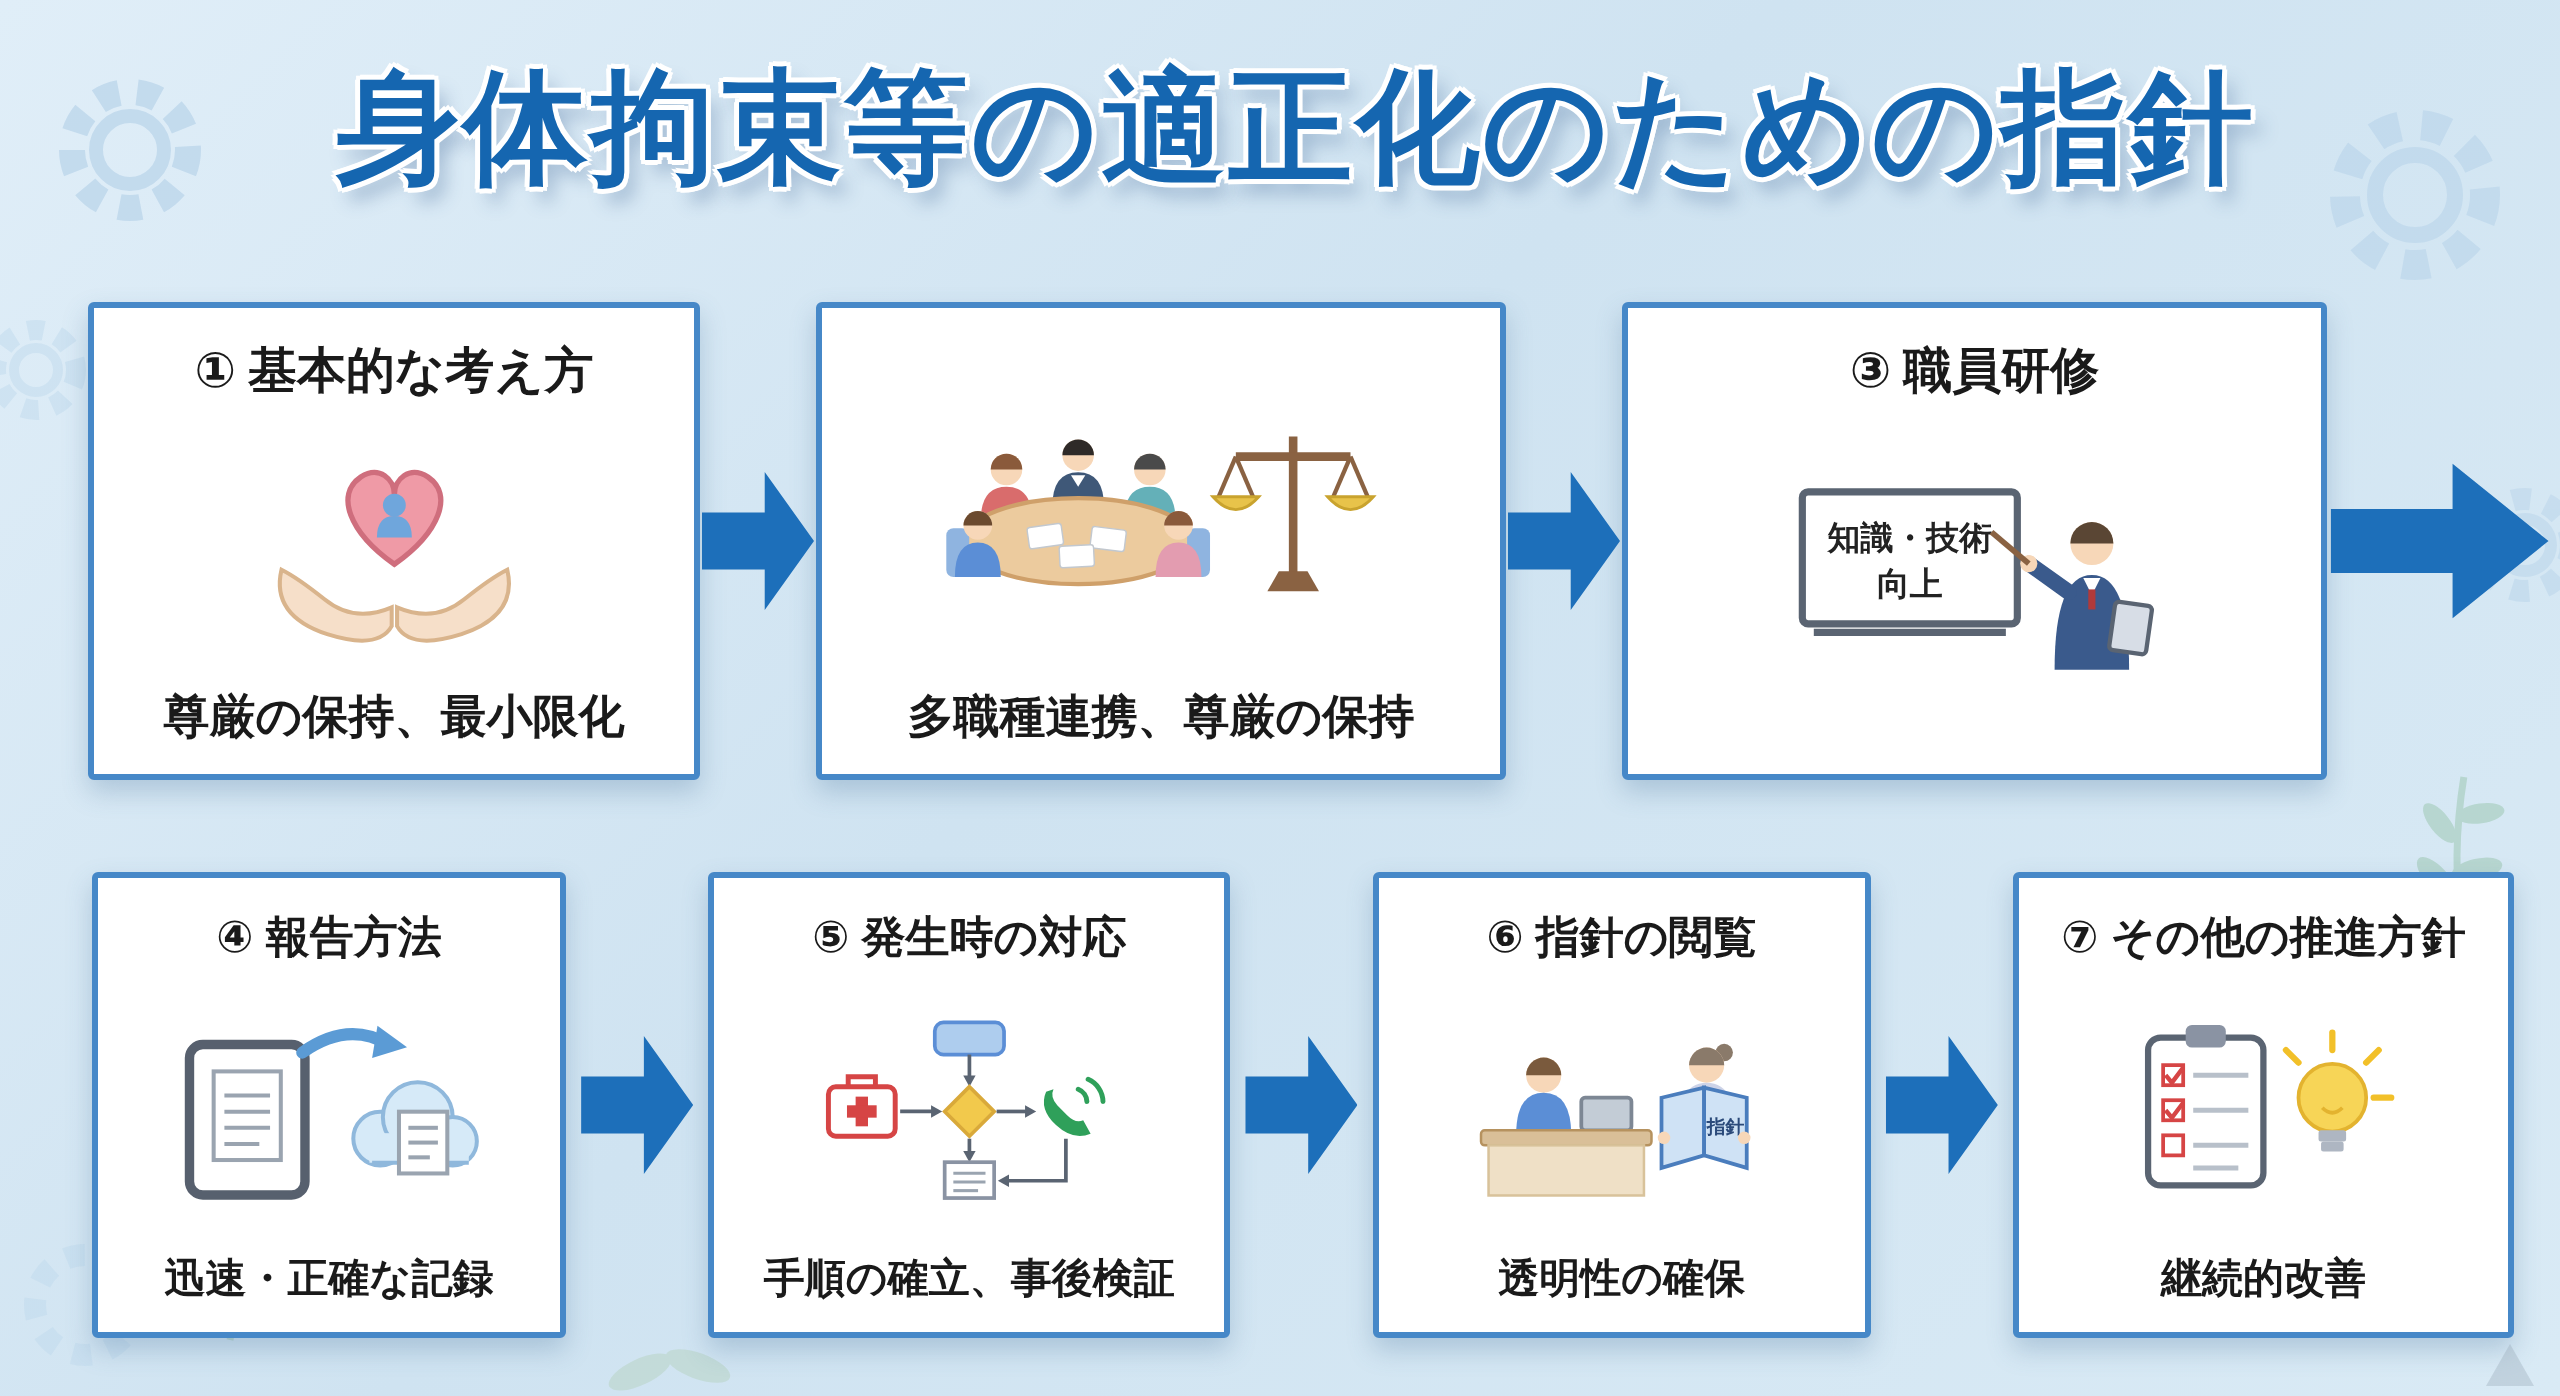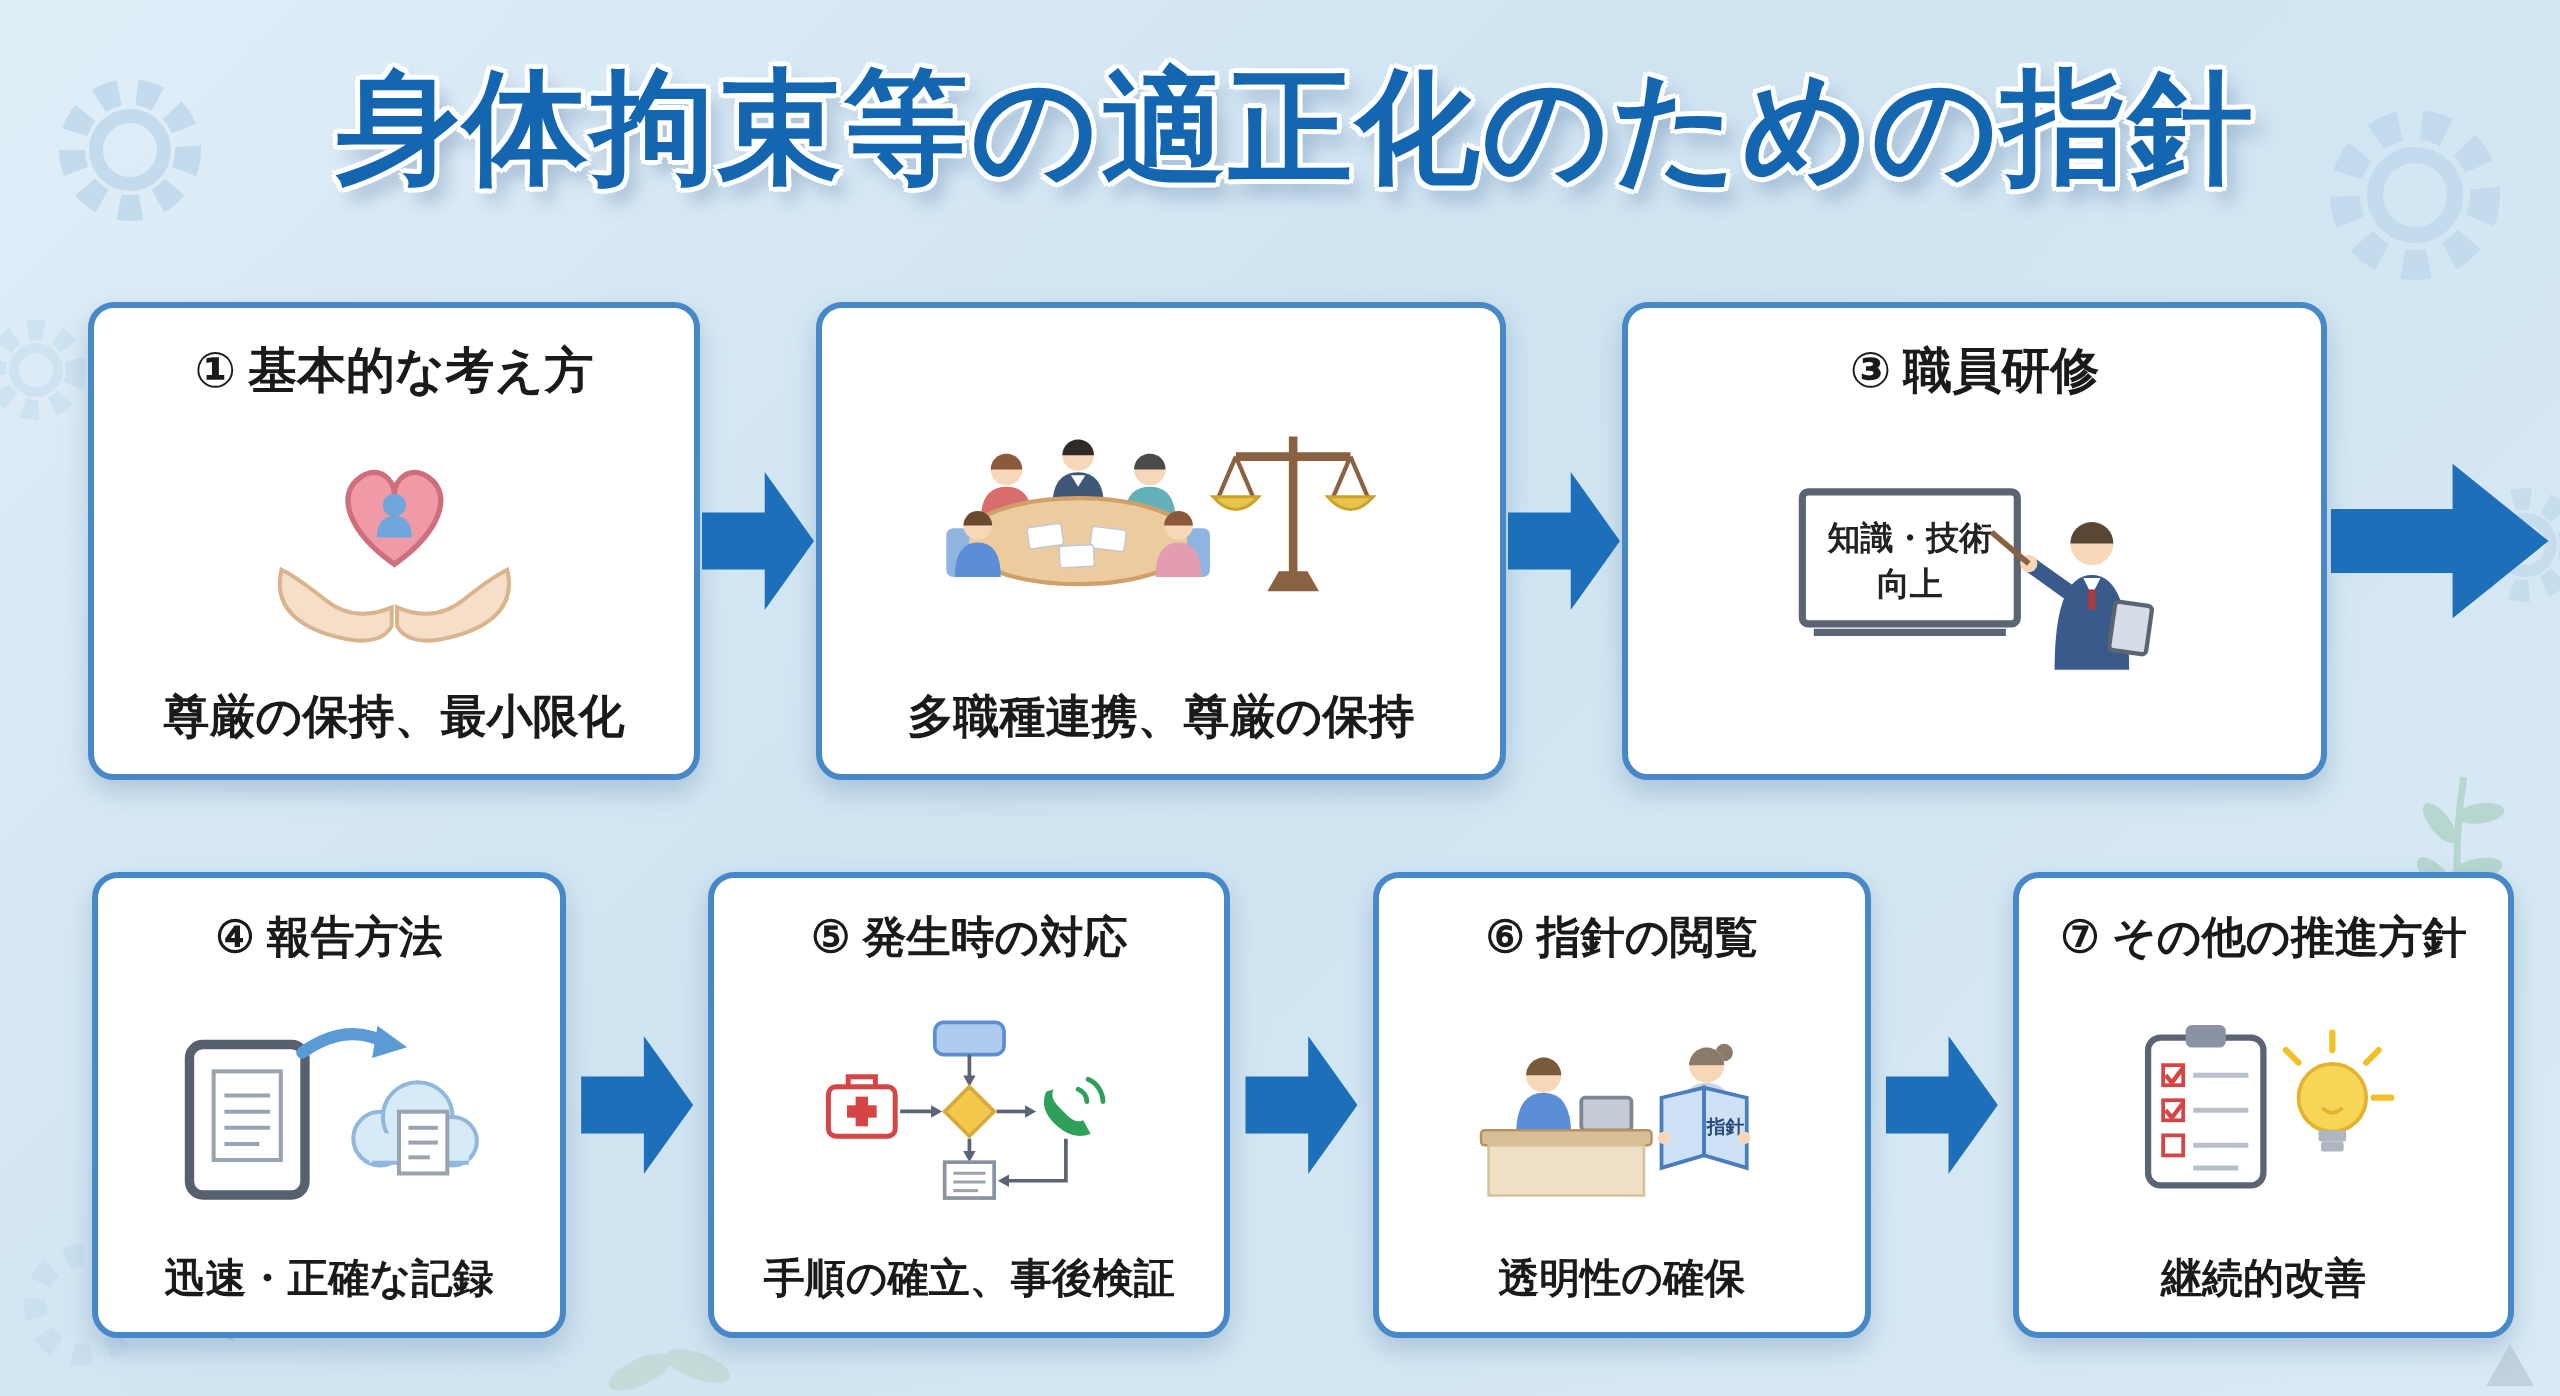--- a/index.html
+++ b/index.html
@@ -9,23 +9,23 @@
   .bg{position:absolute;inset:0;pointer-events:none;}
 
   .title{position:absolute;top:30px;left:0;width:100%;margin:16px;text-align:center;
     font-size:124px;font-weight:bold;color:#1566b0;letter-spacing:3px;
     text-shadow:4px 4px 0 #fff,-4px -4px 0 #fff,-4px 4px 0 #fff,4px -4px 0 #fff,
       0 5px 0 #fff,5px 0 0 #fff,0 -5px 0 #fff,-5px 0 0 #fff,
       10px 14px 18px rgba(50,90,140,.35);}
 
   .row{position:absolute;left:0;right:0;display:flex;align-items:stretch;box-sizing:border-box;}
   .row1{top:302px;height:478px;padding:0 8px 0 88px;}
-  .row2{top:872px;height:466px;padding:0 46px 0 92px;font-family:Liberation Serif, serif;}
-
-  .card{background:#fff;border:6px solid #4688c8;border-radius:26px;box-sizing:border-box;
+  .row2{top:872px;height:466px;padding:0 46px 0 92px;}
+
+  .card{background:#fff;border:6px solid #4688c8;border-radius:6px;box-sizing:border-box;
     box-shadow:0 12px 26px rgba(70,110,150,.28);
     display:flex;flex-direction:column;align-items:center;padding:30px 24px 26px;flex:0 0 auto;}
   .c1{width:612px}.c2{width:690px}.c3{width:705px}
   .c4{width:474px}.c5{width:522px}.c6{width:498px}.c7{width:501px}
 
   .gap{display:flex;align-items:center;justify-content:center;flex:1 1 auto;min-width:0;}
   .row1 .g1,.row1 .g2{flex:0 0 116px;}
   .gap-end{flex:0 0 225px;}
   .arrow{width:112px;height:150px;background:#1d6fba;flex:none;
     clip-path:polygon(0 31%,56% 31%,56% 4%,100% 50%,56% 96%,56% 69%,0 69%);

